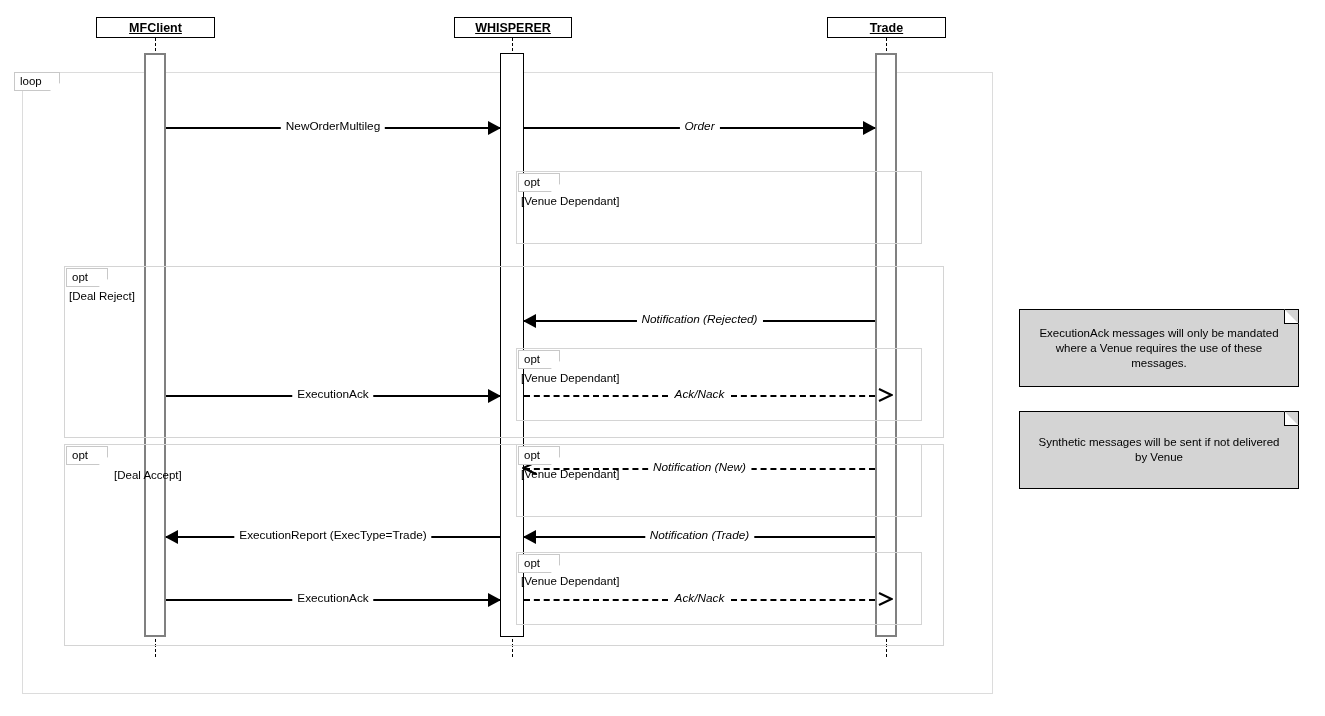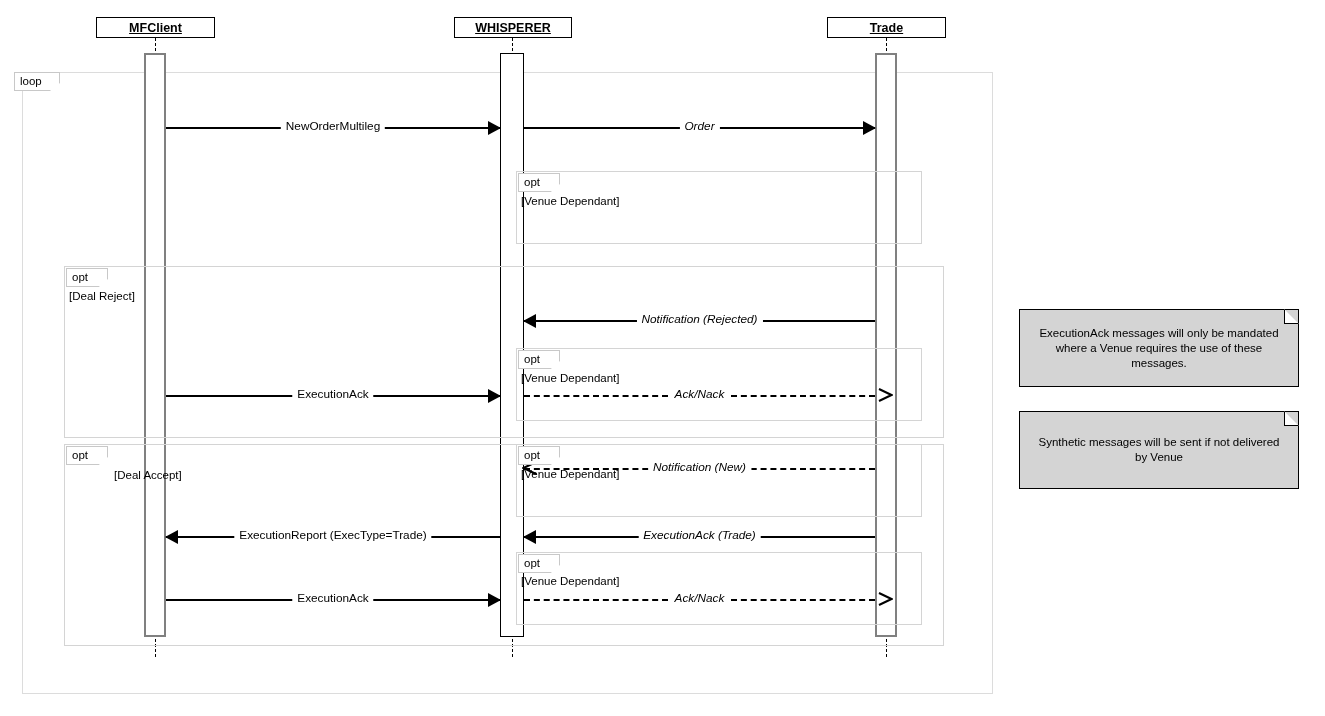--- a/index.html
+++ b/index.html
@@ -249,21 +249,21 @@
 
   <div class="msg" style="left:166px; top:530px; width:334px;">
     <div class="line"></div>
     <div class="head left-filled"></div>
     <div class="label">ExecutionReport (ExecType=Trade)</div>
   </div>
 
   <div class="msg" style="left:524px; top:530px; width:351px;">
     <div class="line"></div>
     <div class="head left-filled"></div>
-    <div class="label ital">ExecutionAck (Trade)</div>
+    <div class="label ital">Notification (Trade)</div>
   </div>
 
   <div class="frag" style="left:516px; top:552px; width:406px; height:73px;"></div>
   <div class="frag-label" style="left:518px; top:554px; width:42px; height:19px;">opt</div>
   <div class="frag-guard" style="left:521px; top:575px;">[Venue Dependant]</div>
 
   <div class="msg" style="left:166px; top:593px; width:334px;">
     <div class="line"></div>
     <div class="head right-filled"></div>
     <div class="label">ExecutionAck</div>

